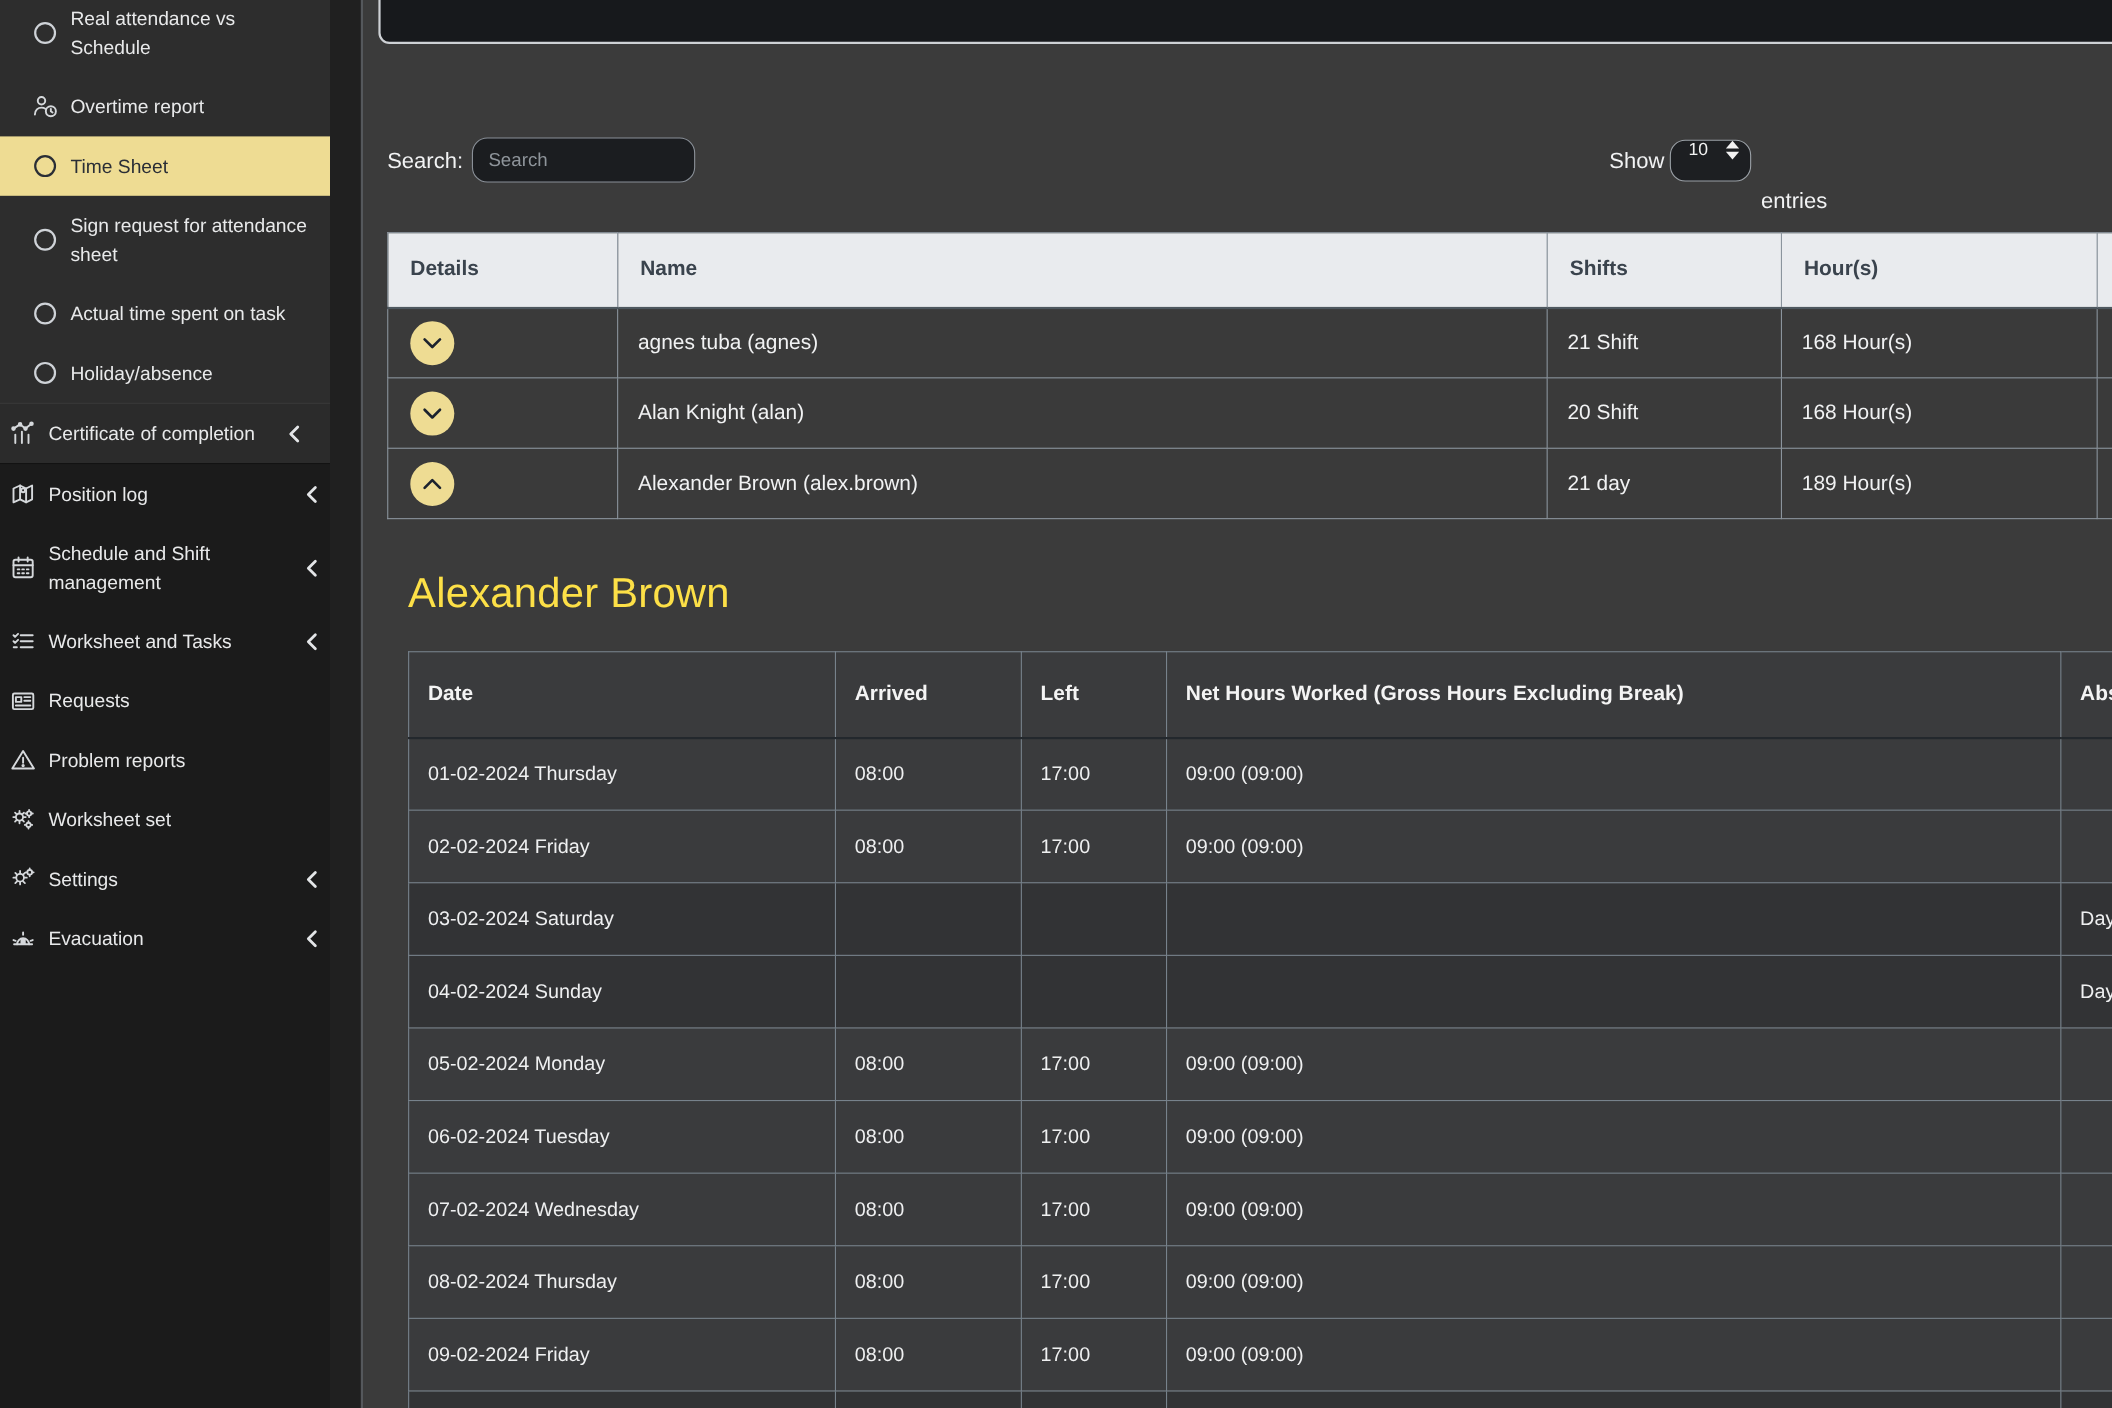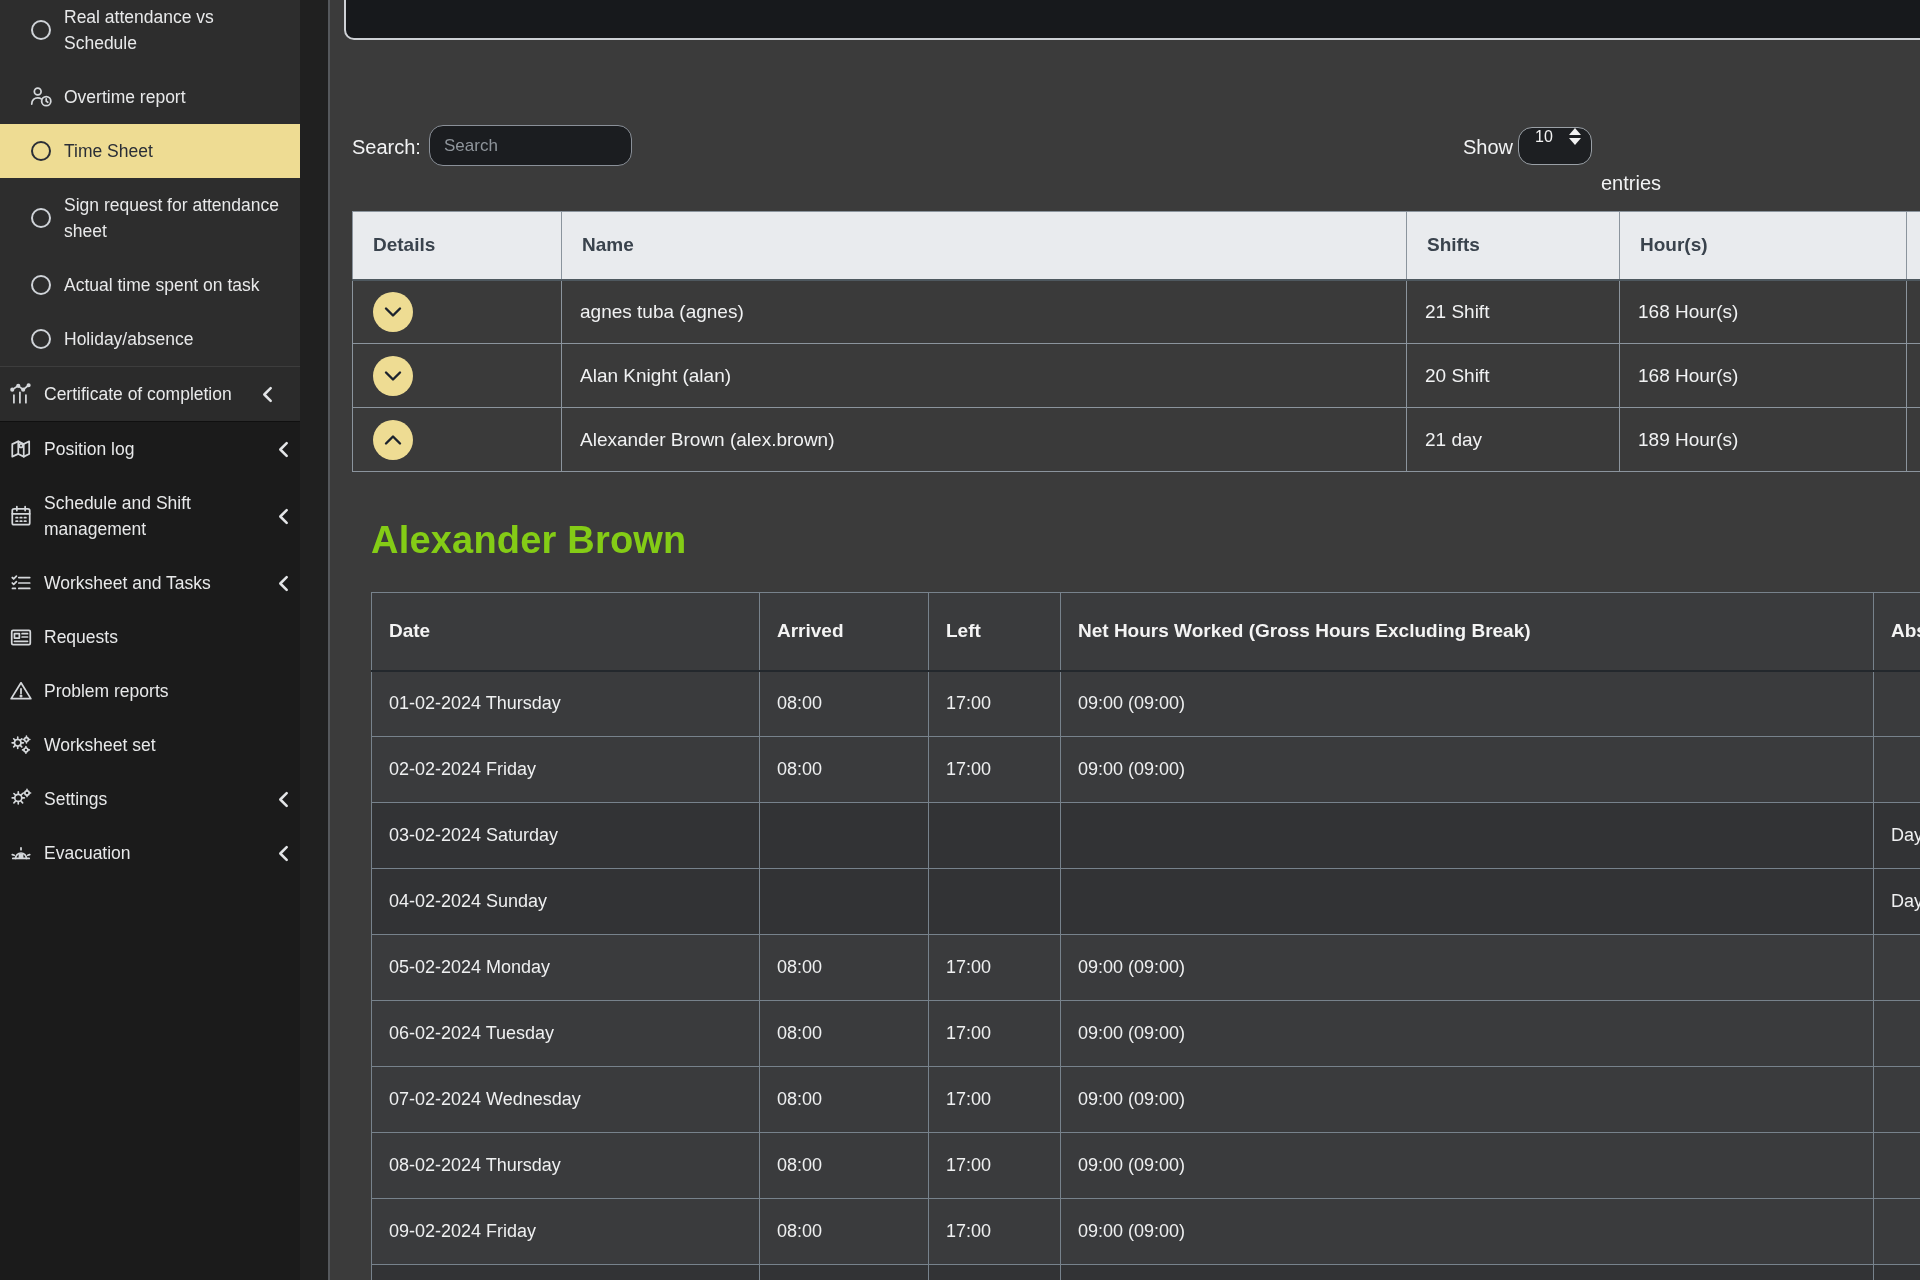--- a/index.html
+++ b/index.html
@@ -56,22 +56,22 @@
   table { border-collapse:collapse; table-layout:fixed; }
   #emp-table { position:absolute; left:352px; top:211px; width:1654px; }
   #emp-table th { background:#e9ebee; color:#3a434d; font-size:19px; font-weight:700;
                   text-align:left; height:68px; padding:0 0 0 20px;
                   border:1px solid #8b949d; border-bottom:2px solid #4e585f; }
   #emp-table td { background:#3a3a3a; color:#f1f2f3; font-size:19px; height:64px;
                   padding:0 0 0 18px; border:1px solid #8b949d; vertical-align:middle; }
   .expand-btn { width:40px; height:40px; border-radius:50%; background:#eedc93; border:none;
                 display:flex; align-items:center; justify-content:center; cursor:pointer; margin-left:2px; }
 
-  #detail-heading { position:absolute; left:371px; top:519px; color:#84cc16;
-                    font-size:38px; font-weight:700; letter-spacing:0.2px; }
+  #detail-heading { position:absolute; left:371px; top:519px; color:#fde047;
+                    font-size:38px; font-weight:400; letter-spacing:0.2px; }
   #detail-table { position:absolute; left:371px; top:592px; width:1642px; }
   #detail-table th { background:#3a3b3d; color:#f4f4f4; font-size:19px; font-weight:700;
                      text-align:left; height:78px; padding:0 0 0 17px;
                      border:1px solid #77828c; border-bottom:2px solid #23282d; }
   #detail-table td { background:#3a3b3d; color:#eff0f1; font-size:18px; height:66px;
                      padding:0 0 0 17px; border:1px solid #77828c; vertical-align:middle;
                      white-space:nowrap; overflow:hidden; }
   #detail-table tr.weekend td { background:#323335; }
 
   svg { display:block; }

